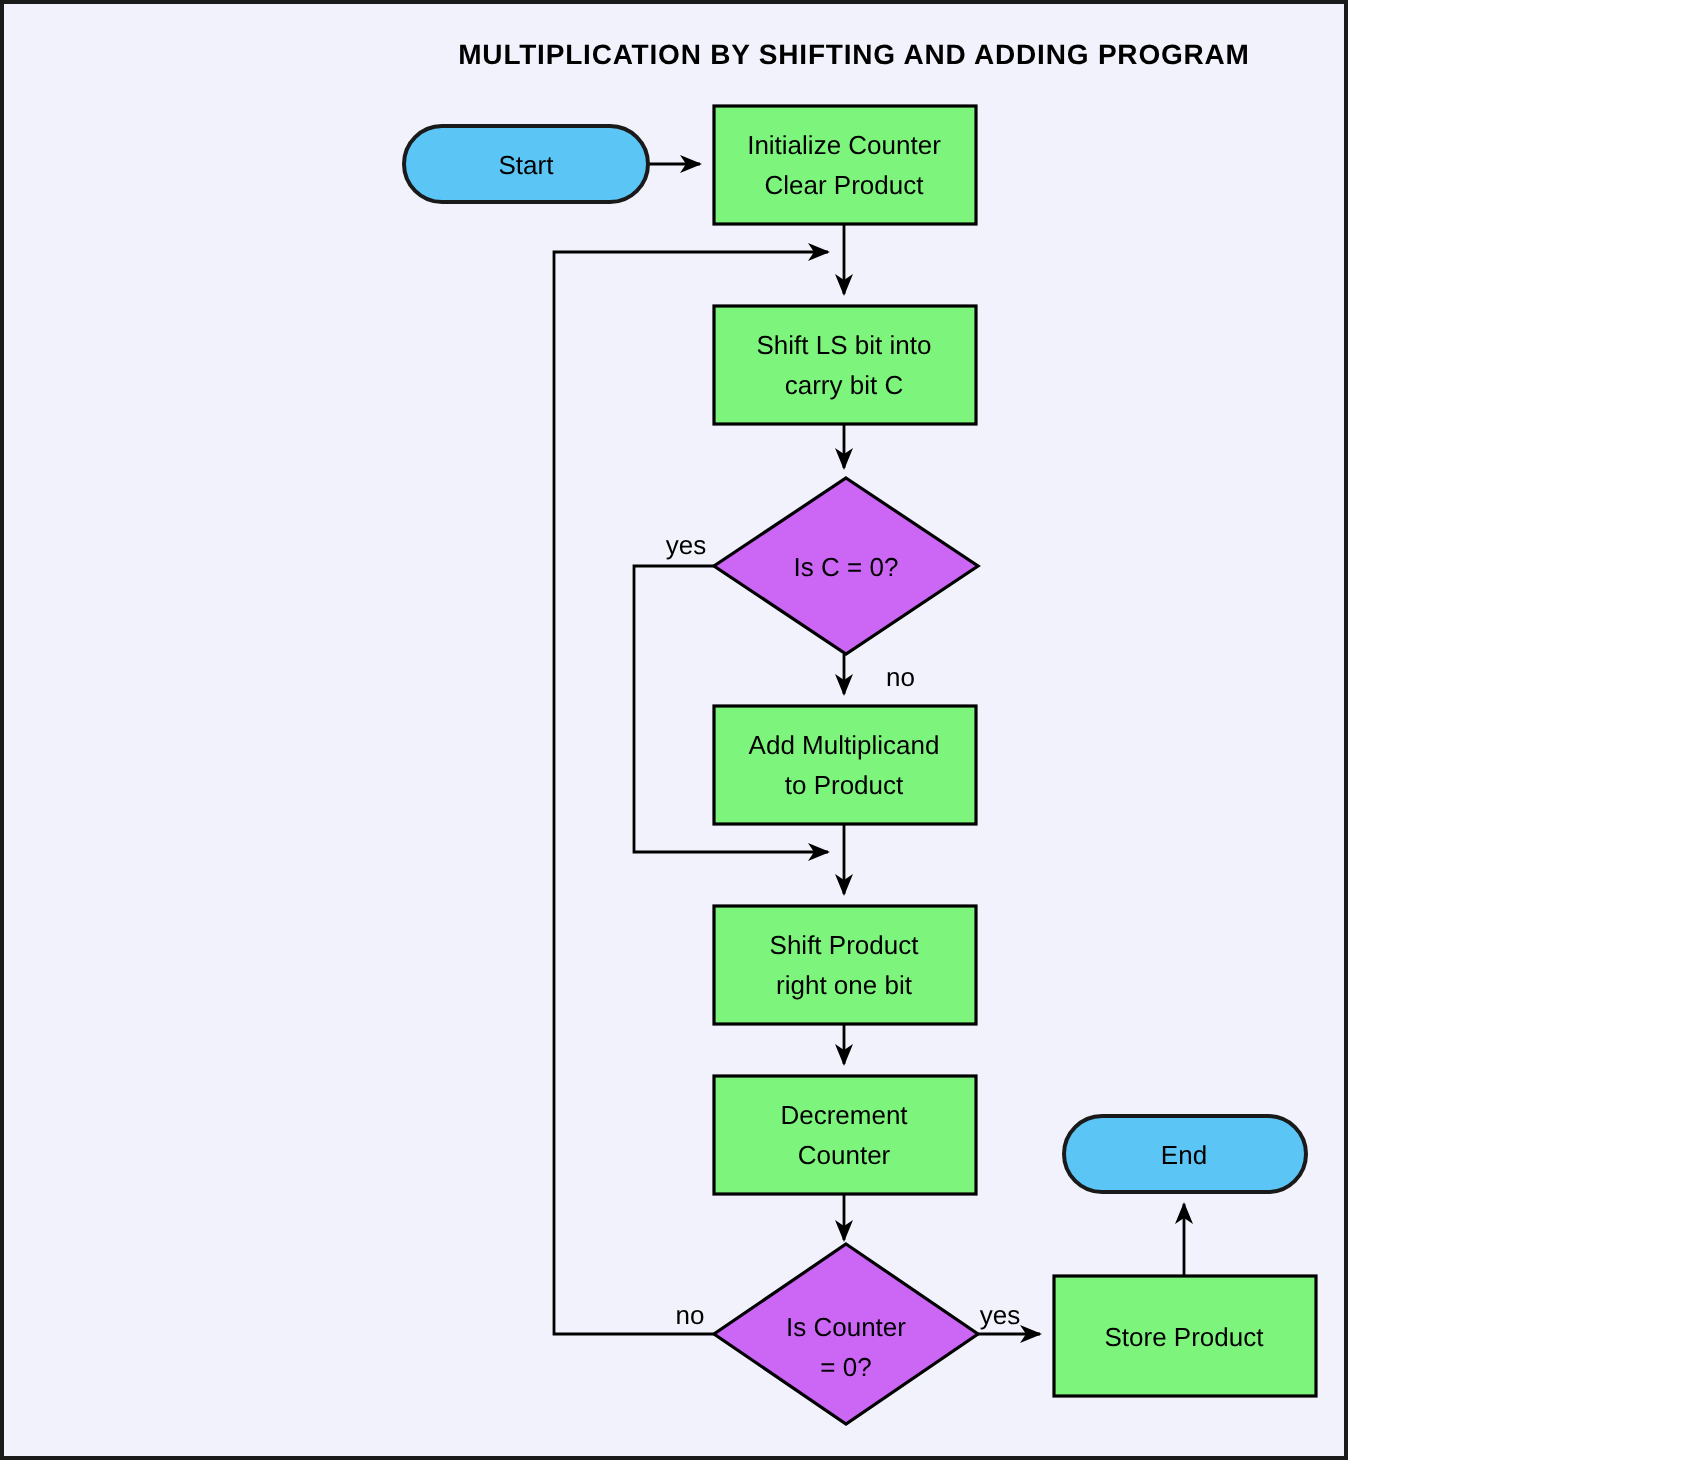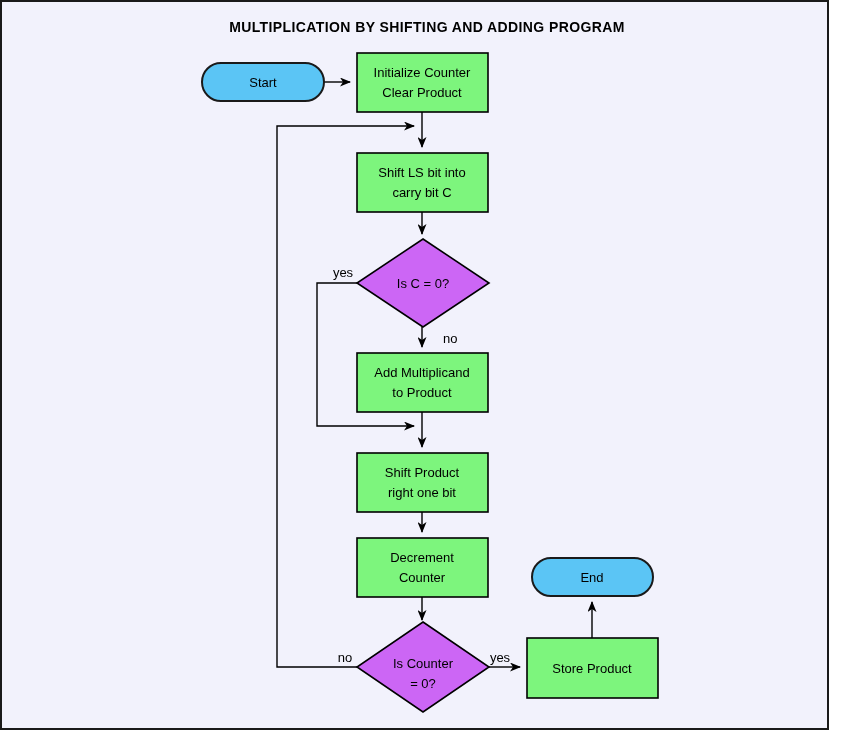--- a/index.html
+++ b/index.html
@@ -6,21 +6,21 @@
   html, body {
     margin: 0;
     padding: 0;
     background: #ffffff;
   }
   body {
     font-family: "Liberation Sans", sans-serif;
   }
   #canvas {
     position: relative;
-    width: 829px;
+    width: 674px;
     height: 730px;
     background: #f2f2fc;
     box-sizing: border-box;
     border: 2px solid #1a1a1a;
     overflow: hidden;
   }
   #flow-svg {
     position: absolute;
     left: 0;
     top: 0;

